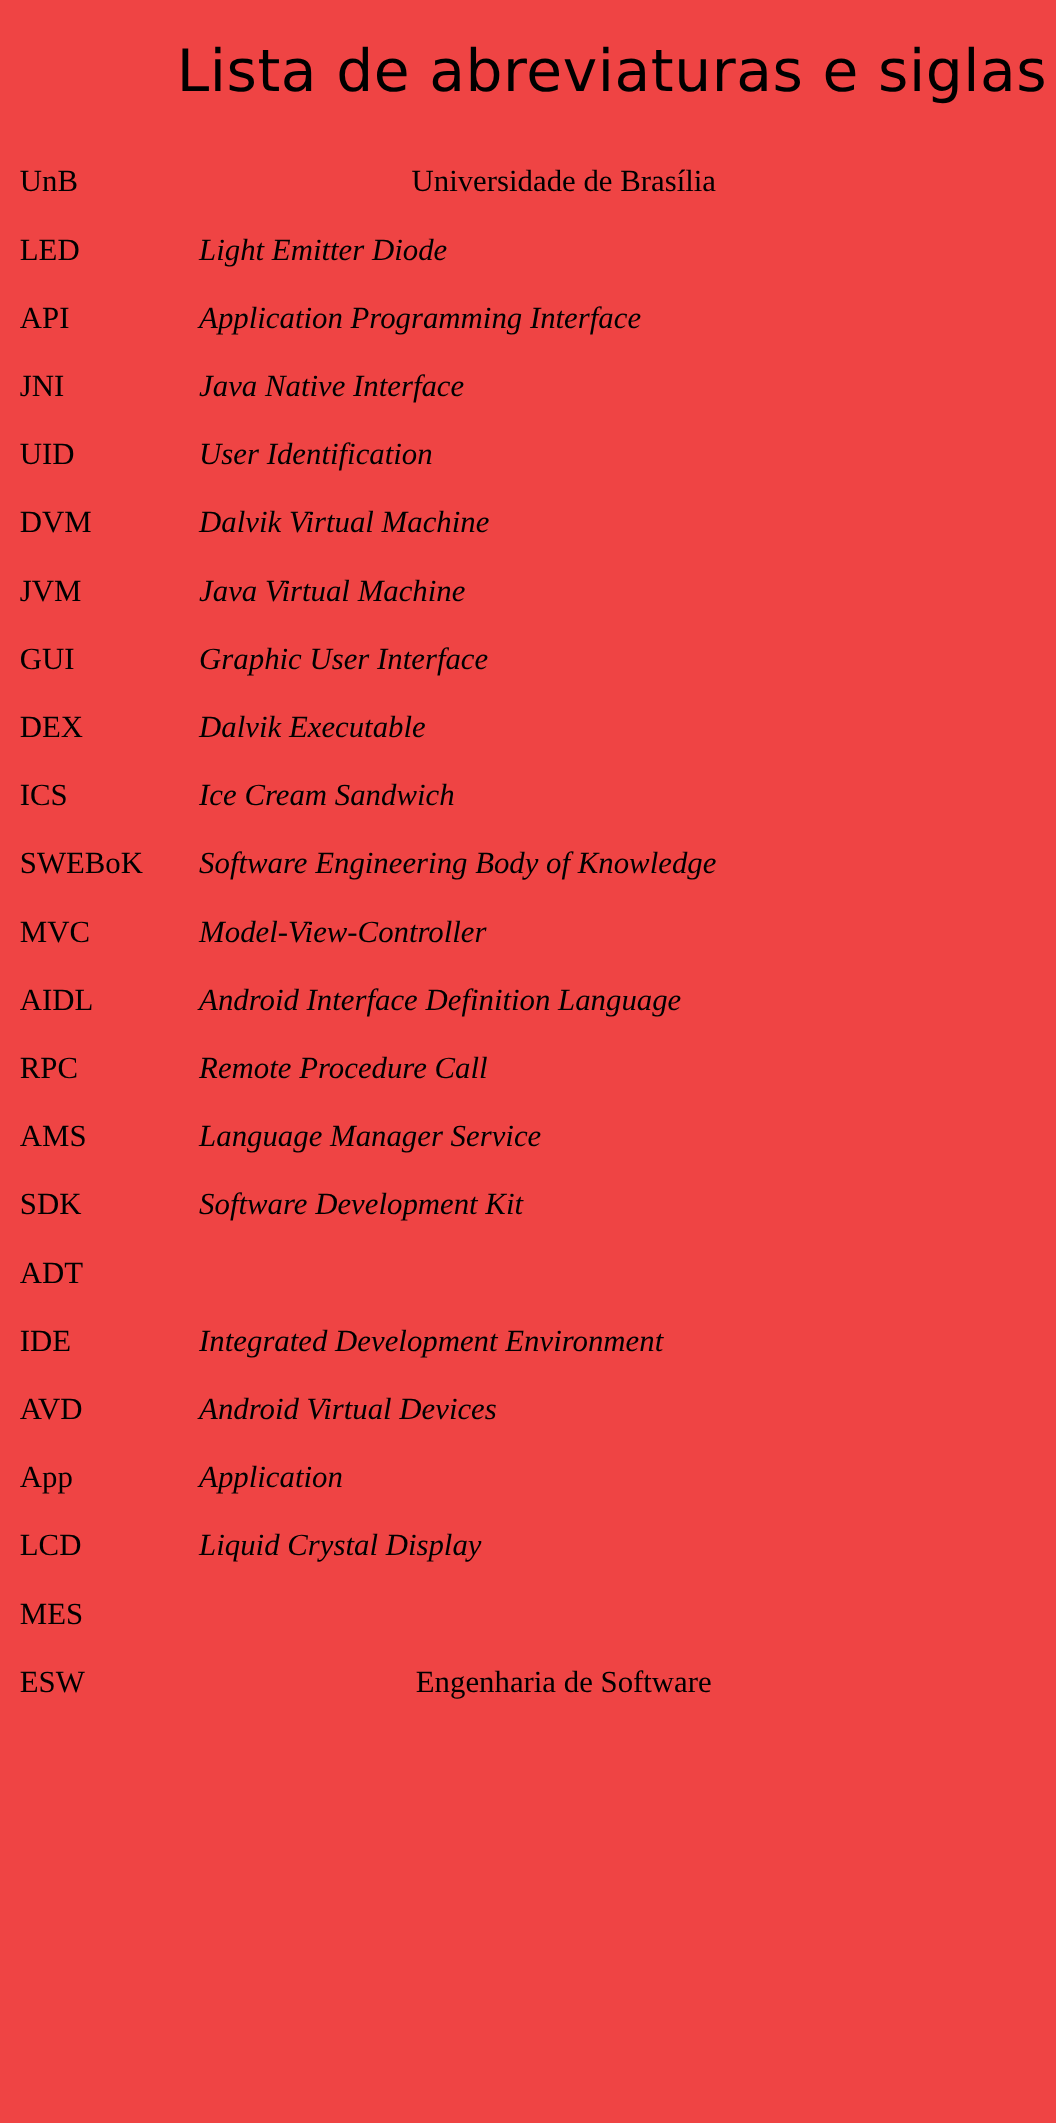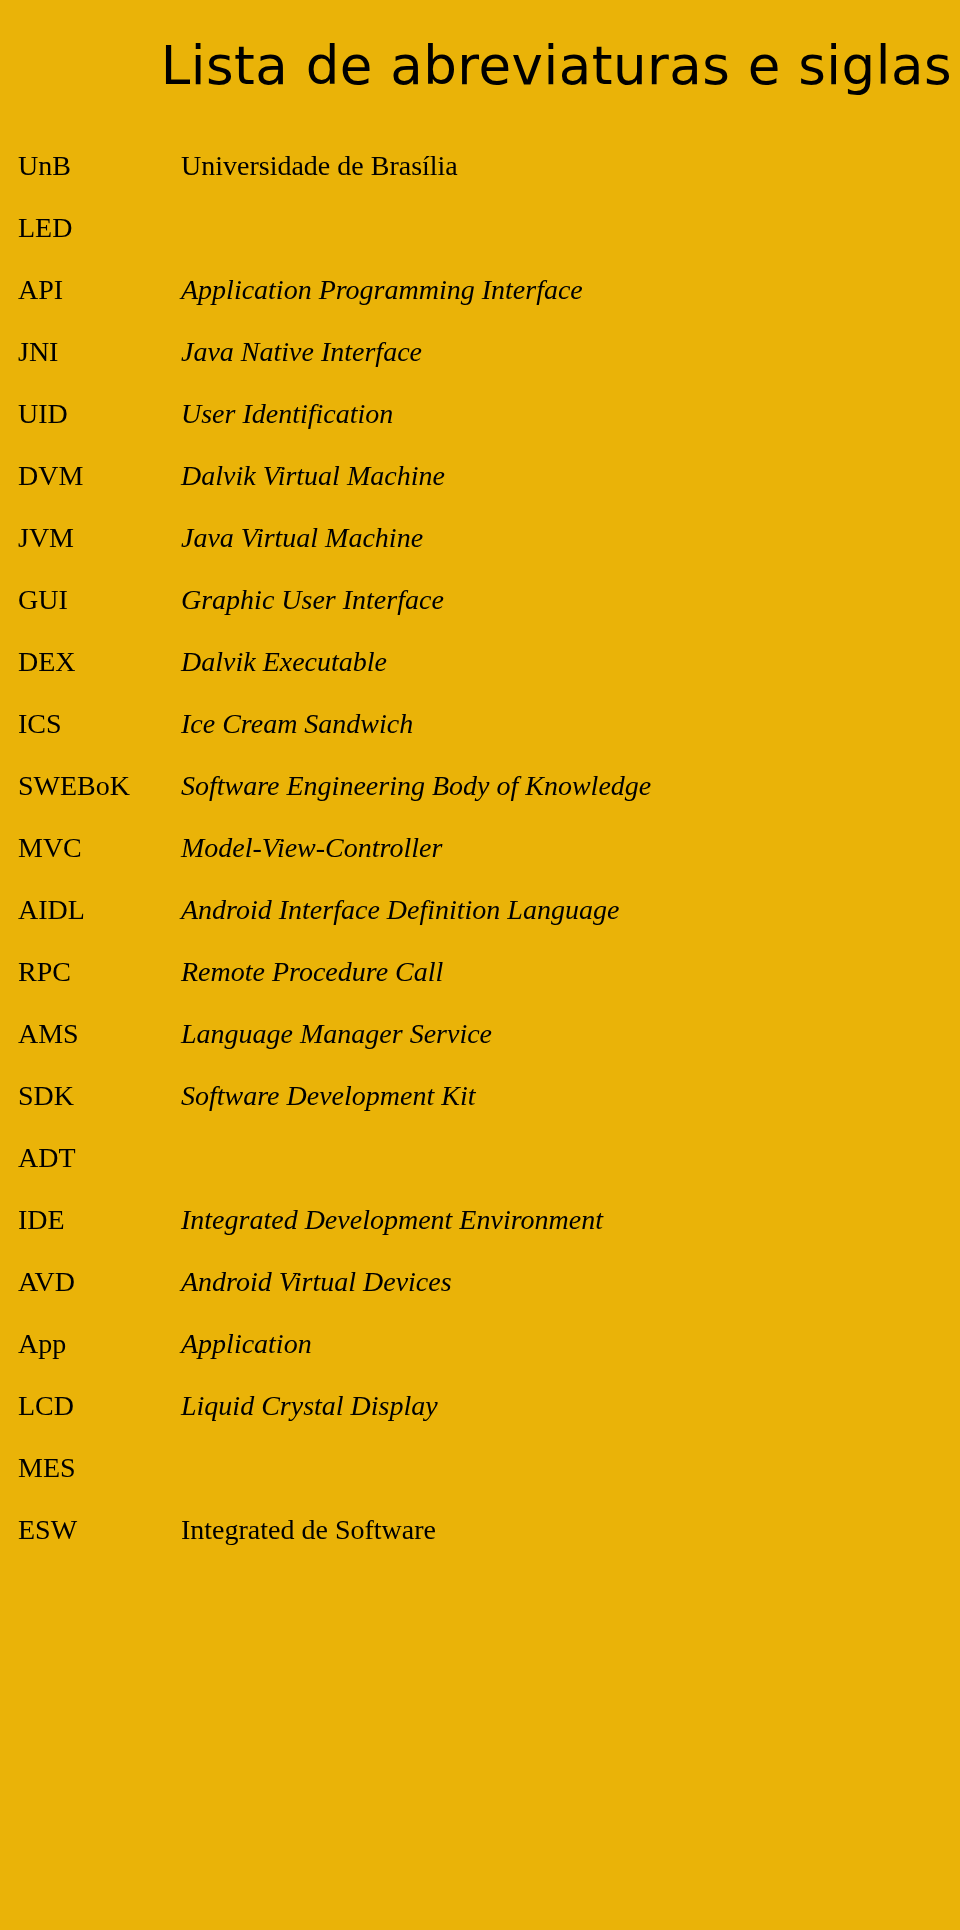--- a/index.html
+++ b/index.html
@@ -4,21 +4,21 @@
 <style>
   html, body {
     margin: 0;
     padding: 0;
     background: #ffffff;
   }
   .page {
     width: 960px;
     height: 1930px;
     position: relative;
-    background: #eab308;
+    background: #ef4444;
     font-family: "Liberation Serif", serif;
     color: #000000;
     overflow: hidden;
   }
   .page-title {
     position: absolute;
     left: 0;
     right: 0;
     top: 0;
     text-align: right;
@@ -53,34 +53,36 @@
   .abbrev-def {
     flex: 1;
     font-family: "Liberation Serif", serif;
     font-style: italic;
     font-size: 28px;
     line-height: 32px;
     white-space: nowrap;
   }
   .abbrev-def.upright {
     font-style: normal;
+    text-align: center;
   }
 </style>
 </head>
 <body>
 
 <div class="page">
   <h1 class="page-title">Lista de abreviaturas e siglas</h1>
   <div class="abbrev-list">
       <div class="abbrev-row">
         <div class="abbrev-term">UnB</div>
         <div class="abbrev-def upright">Universidade de Brasília</div>
       </div>
       <div class="abbrev-row">
         <div class="abbrev-term">LED</div>
+        <div class="abbrev-def">Light Emitter Diode</div>
       </div>
       <div class="abbrev-row">
         <div class="abbrev-term">API</div>
         <div class="abbrev-def">Application Programming Interface</div>
       </div>
       <div class="abbrev-row">
         <div class="abbrev-term">JNI</div>
         <div class="abbrev-def">Java Native Interface</div>
       </div>
       <div class="abbrev-row">
@@ -148,16 +150,16 @@
       </div>
       <div class="abbrev-row">
         <div class="abbrev-term">LCD</div>
         <div class="abbrev-def">Liquid Crystal Display</div>
       </div>
       <div class="abbrev-row">
         <div class="abbrev-term">MES</div>
       </div>
       <div class="abbrev-row">
         <div class="abbrev-term">ESW</div>
-        <div class="abbrev-def upright">Integrated de Software</div>
+        <div class="abbrev-def upright">Engenharia de Software</div>
       </div>
     </div>
 </div>
 
 </body></html>

